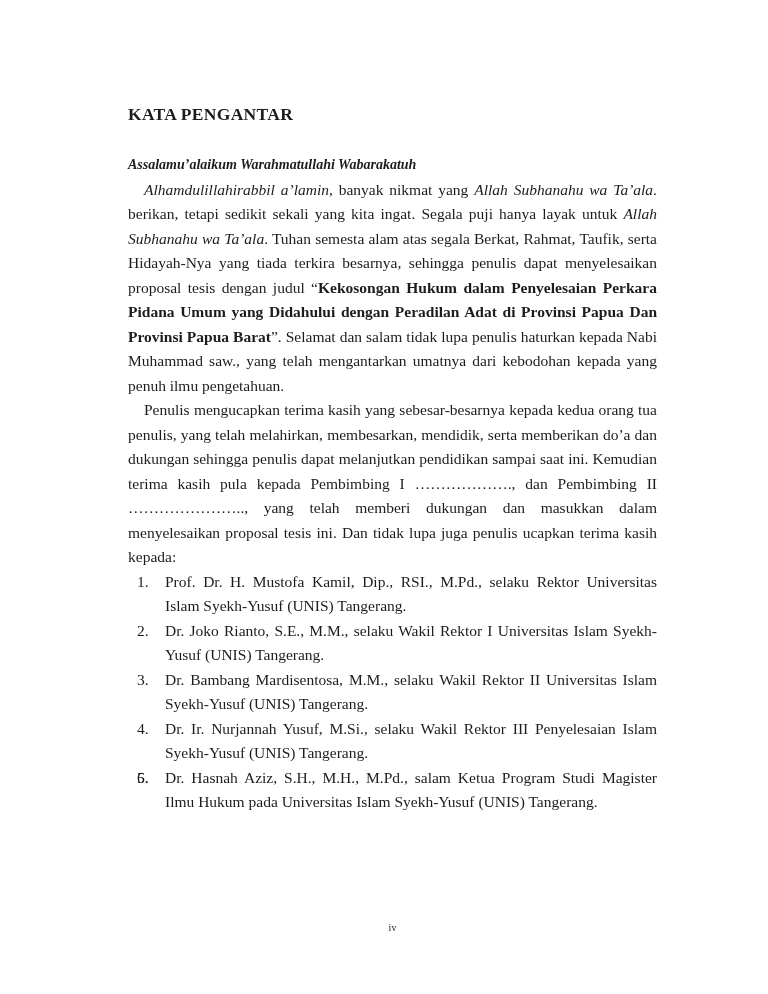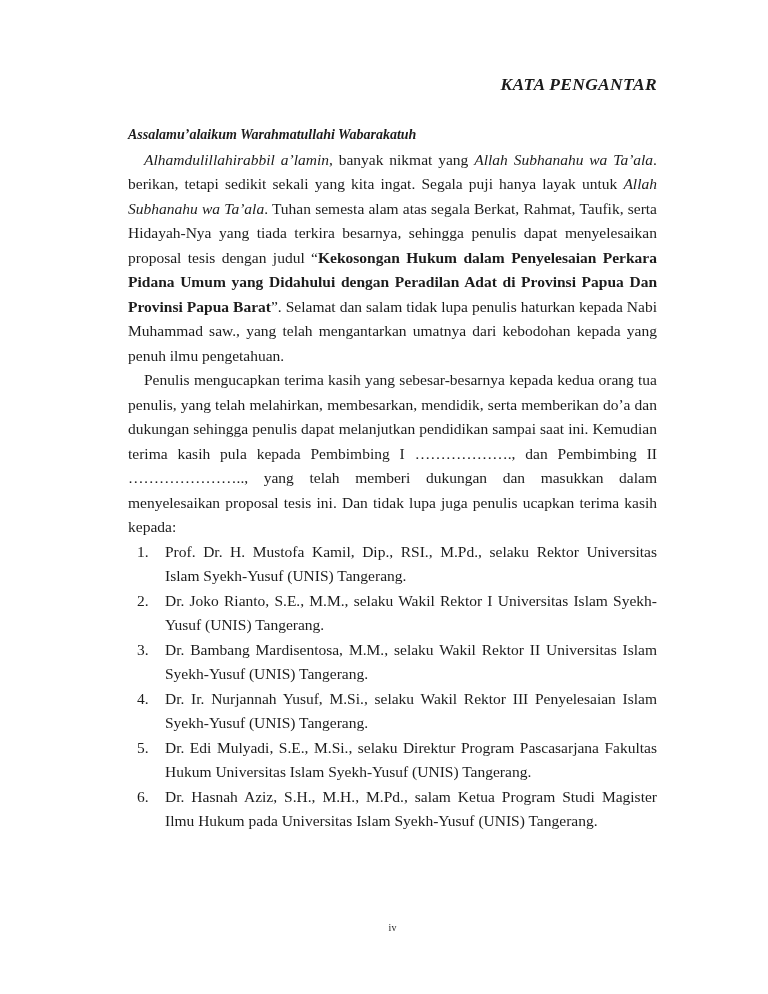--- a/index.html
+++ b/index.html
@@ -16,27 +16,26 @@
     font-family: "Liberation Serif", "DejaVu Serif", serif;
     color: #1c1c1c;
   }
   .content {
     position: absolute;
     left: 128px;
     top: 0;
     width: 529px;
   }
   .doc-title {
-    margin: 74px 0 0 0;
-    text-align: right;
+    margin: 104px 0 0 0;
+    text-align: left;
     font-size: 17.5px;
     line-height: 20px;
     font-weight: bold;
     letter-spacing: 0.3px;
-    font-style: italic;
   }
   .salutation {
     margin: 29px 0 0 0;
     font-size: 14px;
     line-height: 24.5px;
     font-weight: bold;
     font-style: italic;
   }
   .para {
     margin: 0;
@@ -86,20 +85,20 @@
 
     <p class="para"><span class="run-italic">Alhamdulillahirabbil a’lamin</span><span>, banyak nikmat yang </span><span class="run-italic">Allah Subhanahu wa Ta’ala</span><span>. berikan, tetapi sedikit sekali yang kita ingat. Segala puji hanya layak untuk </span><span class="run-italic">Allah Subhanahu wa Ta’ala</span><span>. Tuhan semesta alam atas segala Berkat, Rahmat, Taufik, serta Hidayah-Nya yang tiada terkira besarnya, sehingga penulis dapat menyelesaikan proposal tesis dengan judul “</span><span class="run-bold">Kekosongan Hukum dalam Penyelesaian Perkara Pidana Umum yang Didahului dengan Peradilan Adat di Provinsi Papua Dan Provinsi Papua Barat</span><span>”. Selamat dan salam tidak lupa penulis haturkan kepada Nabi Muhammad saw., yang telah mengantarkan umatnya dari kebodohan kepada yang penuh ilmu pengetahuan.</span></p>
 
     <p class="para">Penulis mengucapkan terima kasih yang sebesar-besarnya kepada kedua orang tua penulis, yang telah melahirkan, membesarkan, mendidik, serta memberikan do’a dan dukungan sehingga penulis dapat melanjutkan pendidikan sampai saat ini. Kemudian terima kasih pula kepada Pembimbing I ………………., dan Pembimbing II ………………….., yang telah memberi dukungan dan masukkan dalam menyelesaikan proposal tesis ini. Dan tidak lupa juga penulis ucapkan terima kasih kepada:</p>
 
     <ol class="ack-list">
       <li><span class="num">1.</span><span>Prof. Dr. H. Mustofa Kamil, Dip., RSI., M.Pd., selaku Rektor Universitas Islam Syekh-Yusuf (UNIS) Tangerang.</span></li>
       <li><span class="num">2.</span><span>Dr. Joko Rianto, S.E., M.M., selaku Wakil Rektor I Universitas Islam Syekh-Yusuf (UNIS) Tangerang.</span></li>
       <li><span class="num">3.</span><span>Dr. Bambang Mardisentosa, M.M., selaku Wakil Rektor II Universitas Islam Syekh-Yusuf (UNIS) Tangerang.</span></li>
       <li><span class="num">4.</span><span>Dr. Ir. Nurjannah Yusuf, M.Si., selaku Wakil Rektor III Penyelesaian Islam Syekh-Yusuf (UNIS) Tangerang.</span></li>
-      <li><span class="num">5.</span><span>Dr. Edi Mulyadi, S.E., M.Si., selaku Direktur Program Pascasarjana Fakultas Hukum Universitas Islam Syekh-Yusuf (UNIS) Tangerang.</span></li>
+      <li><span class="num">5.</span></li>
       <li><span class="num">6.</span><span>Dr. Hasnah Aziz, S.H., M.H., M.Pd., salam Ketua Program Studi Magister Ilmu Hukum pada Universitas Islam Syekh-Yusuf (UNIS) Tangerang.</span></li>
     </ol>
 
   </div>
 
   <div class="page-number">iv</div>
 </div>
 
 </body></html>

